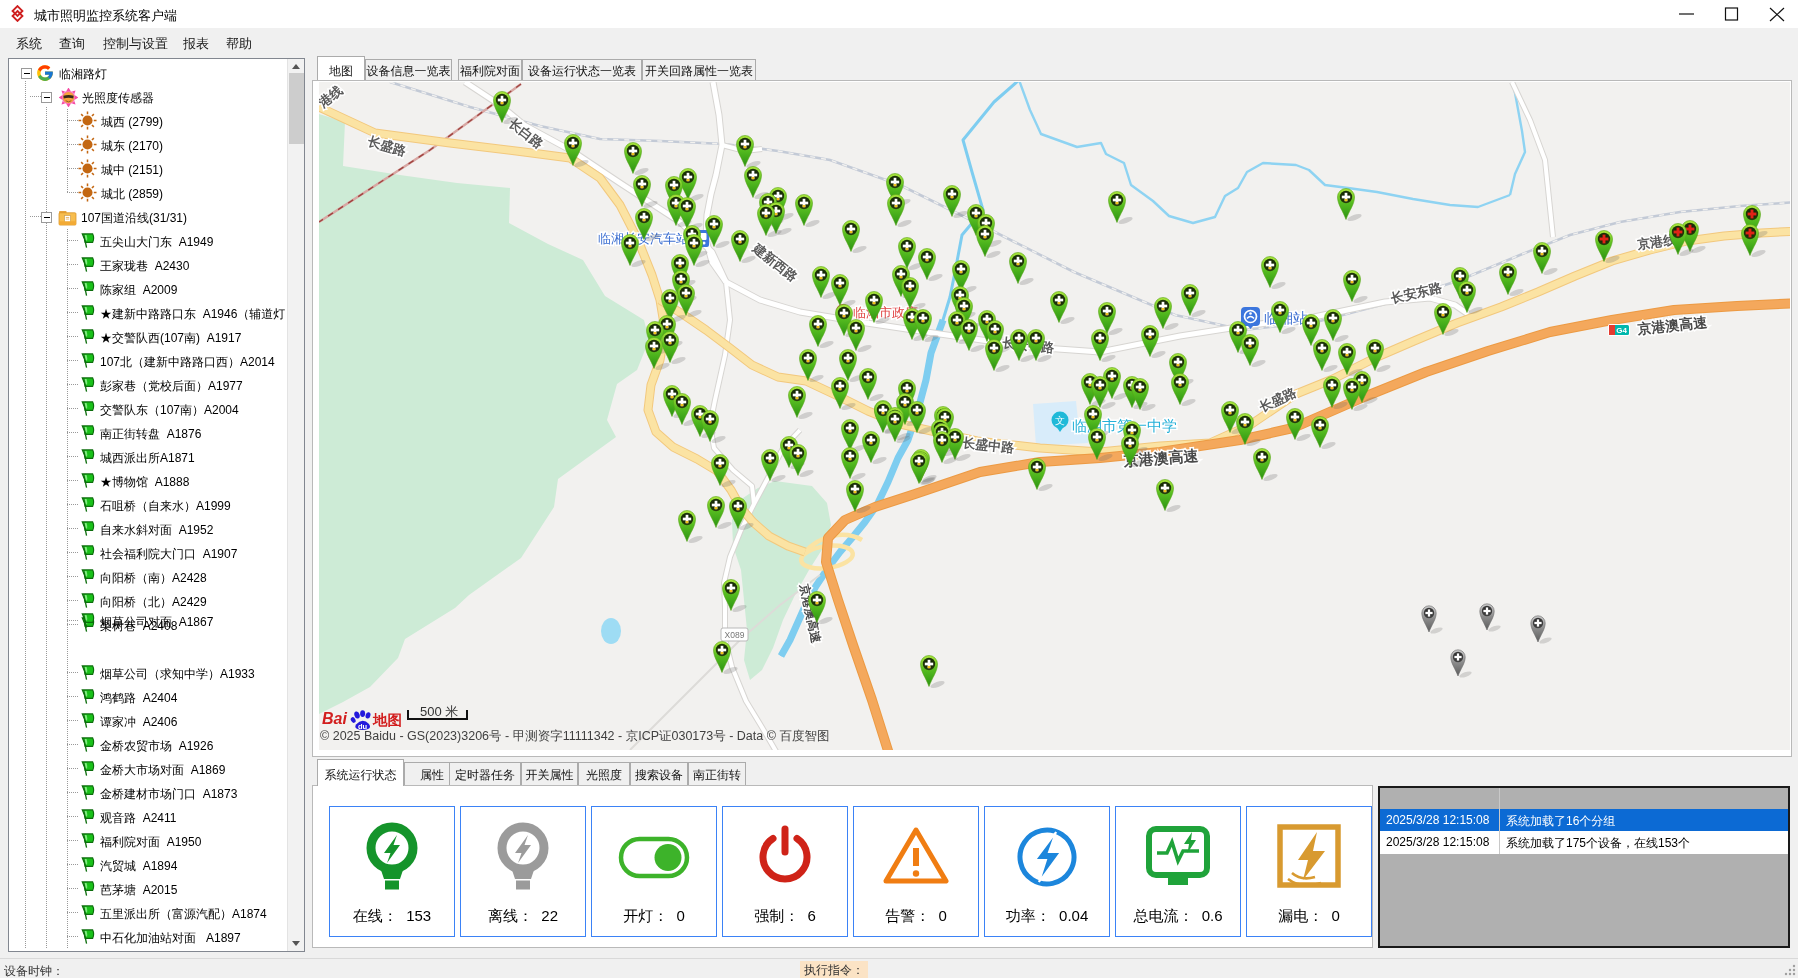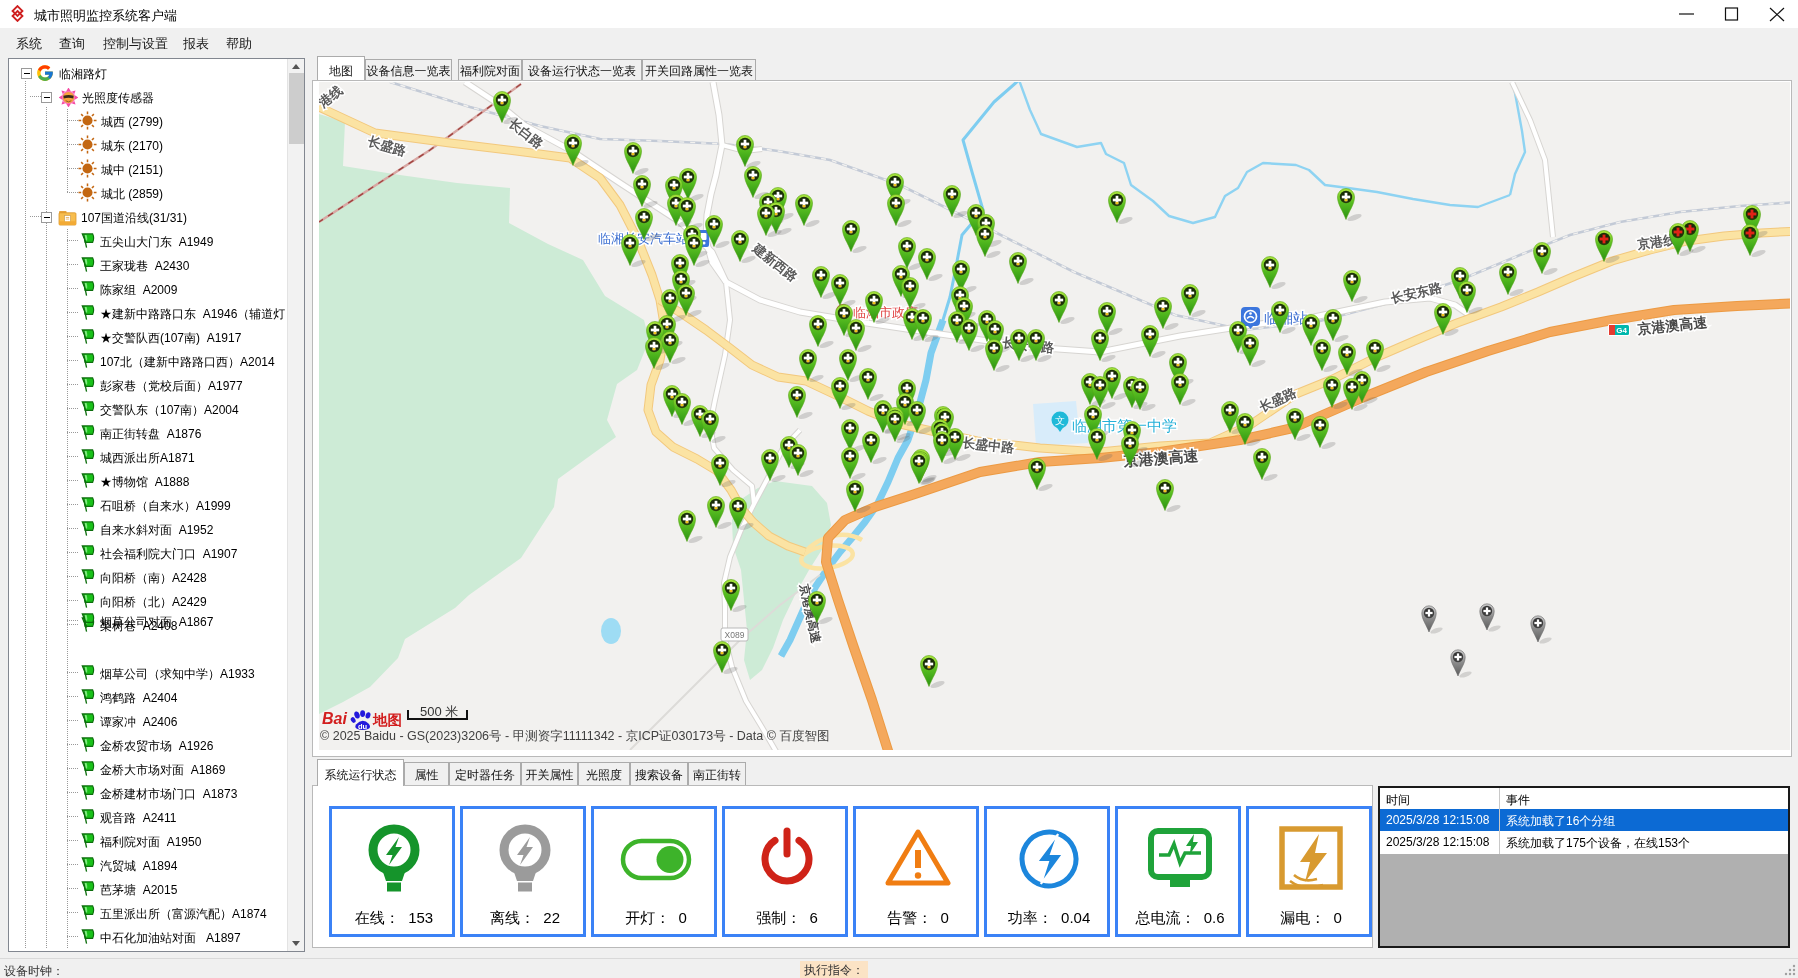--- a/index.html
+++ b/index.html
@@ -18,21 +18,21 @@
 #tsb{position:absolute;right:0px;top:0px;width:17px;height:892px;background:#f2f2f2;border-left:1px solid #e3e3e3;}
 #tsb .th{position:absolute;left:1px;top:14px;width:15px;height:71px;background:#cdcdcd;}
 .arr{position:absolute;left:4px;width:0;height:0;border-left:4.5px solid transparent;border-right:4.5px solid transparent;}
 .maintab{position:absolute;top:59px;height:21px;background:#f0f0f0;border:1px solid #ababab;border-bottom:none;font-size:12px;text-align:center;color:#111;padding-top:3px;}
 .maintab.on{background:#fff;height:24px;top:56px;padding-top:6px;z-index:3;}
 #mappage{position:absolute;left:312px;top:80px;width:1480px;height:677px;background:#fff;border:1px solid #b9b9b9;z-index:1;}
 #map{position:absolute;left:6px;top:1px;}
 .bottab{position:absolute;top:762px;height:24px;background:#f0f0f0;border:1px solid #ababab;border-bottom:none;font-size:12px;text-align:center;color:#111;padding-top:4px;}
 .bottab.on{background:#fff;height:27px;top:759px;padding-top:7px;z-index:3;}
 #botpage{position:absolute;left:312px;top:785px;width:1061px;height:163px;background:#fff;border:1px solid #b9b9b9;z-index:1;}
-.card{position:absolute;top:806px;width:126px;height:131px;background:#fff;border:3px solid #3b82f6;z-index:2;}
+.card{position:absolute;top:806px;width:126px;height:131px;background:#fff;border:1px solid #3b82f6;z-index:2;}
 .cic{position:absolute;left:0;top:15px;width:124px;text-align:center;}
 .clb{position:absolute;left:0;top:100px;width:124px;text-align:center;font-size:15px;color:#000;white-space:nowrap;}
 #evt{position:absolute;left:1378px;top:786px;width:412px;height:162px;background:#b0b0b0;border:2px solid #1a1a1a;z-index:2;font-size:12px;}
 #evt .hrow{position:absolute;left:0;top:0;width:100%;height:21px;background:#fff;}
 #evt .r1{position:absolute;left:0;top:21px;width:100%;height:22px;background:#0c6ad4;color:#fff;}
 #evt .r2{position:absolute;left:0;top:43px;width:100%;height:23px;background:#fff;color:#000;}
 #evt .c1{position:absolute;left:6px;top:4px;}
 #evt .c2{position:absolute;left:126px;top:4px;}
 #evt .vln{position:absolute;left:119px;top:0;width:1px;height:66px;background:#c8c8c8;}
 #statusbar{position:absolute;left:0;top:958px;width:1798px;height:20px;background:#f0f0f0;border-top:1px solid #d9d9d9;font-size:12px;color:#333;}
@@ -760,21 +760,21 @@
           <text x="8" y="20.5" font-size="7.5" font-weight="700" fill="#fff">du</text>
         </g>
 <text x="51" y="14.5" font-size="14.5" font-weight="700" fill="#d21e1e">地图</text>
       </g>
 <text x="101" y="634" font-size="13" fill="#333">500 米</text>
 <path d="M89,628 V637 H148 V628" fill="none" stroke="#111" stroke-width="2"></path>
 <text x="1" y="658" font-size="12.5" fill="#3f3f3f">© 2025 Baidu - GS(2023)3206号 - 甲测资字11111342 - 京ICP证030173号 - Data © 百度智图</text>
 </svg>
   </div>
 <div class="bottab on" style="left:317px;width:87px">系统运行状态</div>
-<div class="bottab" style="left:404px;width:45px">属性</div>
+<div class="bottab" style="left:404px;width:56px">属性</div>
 <div class="bottab" style="left:449px;width:72px">定时器任务</div>
 <div class="bottab" style="left:521px;width:57px">开关属性</div>
 <div class="bottab" style="left:578px;width:52px">光照度</div>
 <div class="bottab" style="left:630px;width:58px">搜索设备</div>
 <div class="bottab" style="left:688px;width:58px">南正街转盘</div>
 <div id="botpage"></div>
 <div class="card" style="left:329px">
     <div class="cic"><svg width="56" height="70" viewBox="0 0 56 70">
         <circle cx="28" cy="26" r="21" fill="none" stroke="#15942b" stroke-width="9"></circle>
         <polygon points="33,13 20,31 26.5,31 23,41 36,23 29.5,23" fill="#15942b"></polygon>
@@ -832,24 +832,20 @@
   </div>
 <div class="card" style="left:1246px">
     <div class="cic"><svg width="68" height="70" viewBox="0 0 68 70">
         <rect x="5" y="5" width="58" height="58" fill="#fff" stroke="#d89a30" stroke-width="5.5"></rect>
         <path d="M42,10 L23,38 h10 L28,58 L50,29 h-12 Z" fill="#d89a30"></path>
         <path d="M17,51 q9,8 23,4 M13,57 q13,10 33,4" stroke="#d89a30" stroke-width="2.6" fill="none"></path>
       </svg></div>
     <div class="clb">漏电：&nbsp;&nbsp;0</div>
   </div>
 <div id="evt">
-<div class="hrow">
-      <span class="c1">时间</span>
-      <span class="c2">事件</span>
-    </div>
 <div class="r1">
       <span class="c1">2025/3/28 12:15:08</span>
       <span class="c2">系统加载了16个分组</span>
     </div>
 <div class="r2">
       <span class="c1">2025/3/28 12:15:08</span>
       <span class="c2">系统加载了175个设备，在线153个</span>
     </div>
 <div class="vln"></div>
 </div>

